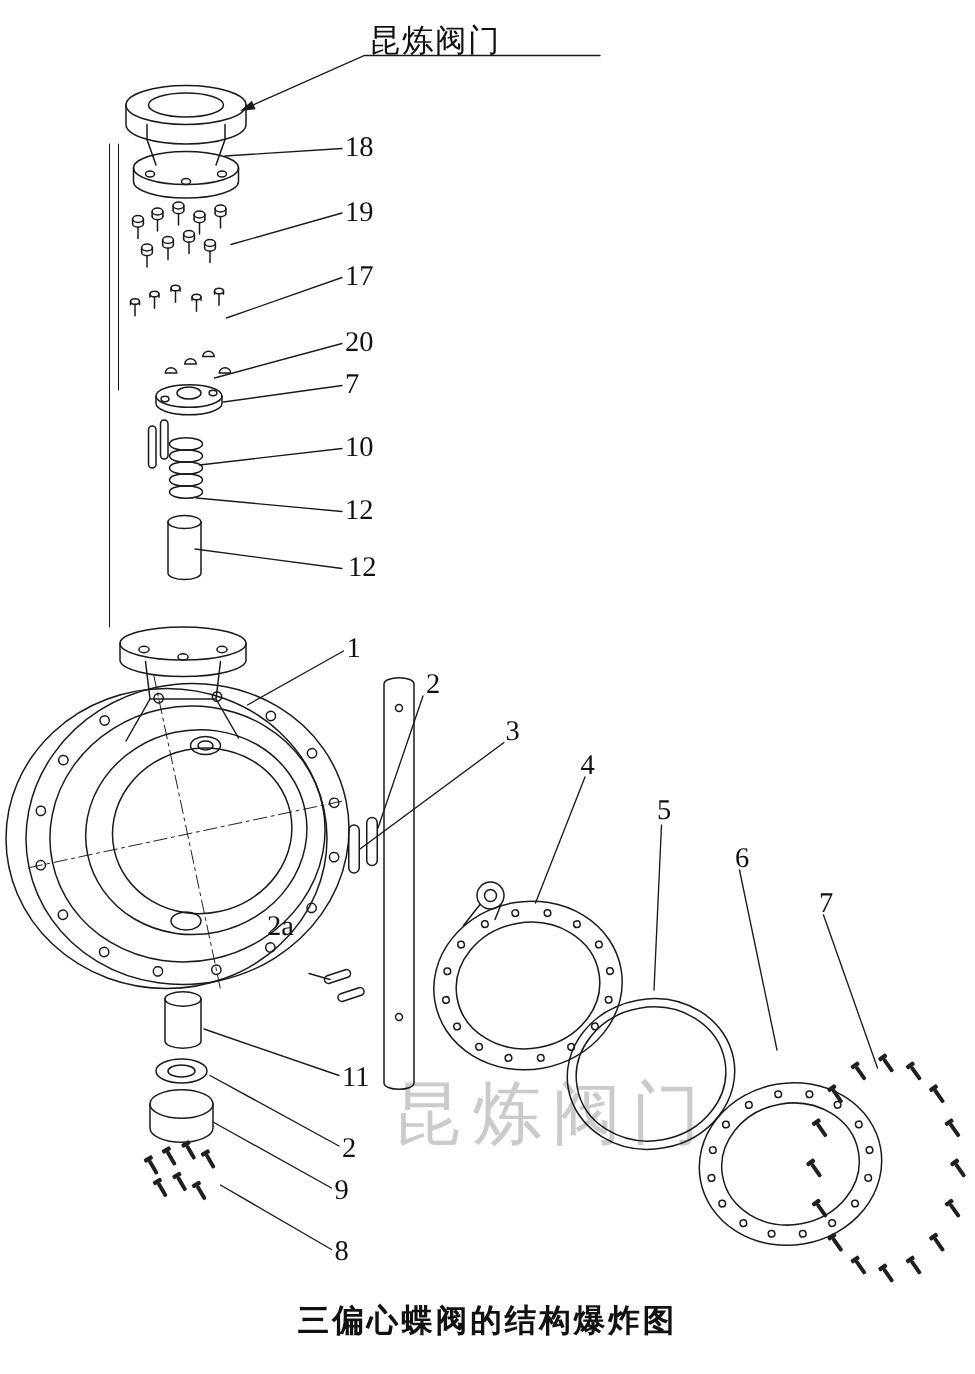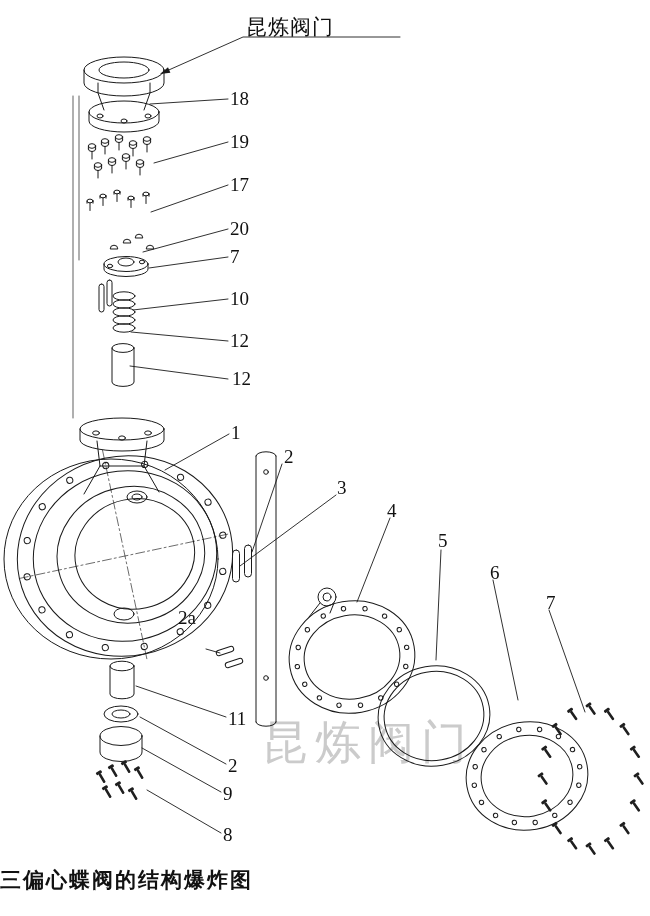--- a/index.html
+++ b/index.html
@@ -4,21 +4,21 @@
 <style>
   * { margin:0; padding:0; box-sizing:border-box; }
   html,body { background:#ffffff; }
   body { width:650px; height:916px; font-family:"Liberation Serif", serif; color:#111; }
   .stage { position:relative; width:650px; height:916px; background:#fff; overflow:hidden; }
   svg.art { position:absolute; left:0; top:0; }
   .plabel { position:absolute; font-size:19px; line-height:21px; color:#111; font-family:"Liberation Serif", serif; }
   .top-label { position:absolute; left:246px; top:13px; font-size:21px; letter-spacing:1px; color:#111; }
   .watermark { position:absolute; left:262px; top:712px; font-size:46px; letter-spacing:7px;
                color:#bdbdbd; opacity:.78; white-space:nowrap; }
-  .caption { position:absolute; left:0; top:866px; width:100%; text-align:left;
+  .caption { position:absolute; left:0; top:866px; width:100%; text-align:center;
              font-size:21px; font-weight:bold; letter-spacing:2px; color:#111; }
 </style>
 </head>
 <body>
 
 <div class="stage">
 
   <div class="watermark">昆炼阀门</div>
 
   <svg class="art" width="650" height="916" viewBox="0 0 650 916" stroke="#1a1a1a" fill="none" stroke-width="1" stroke-linecap="round">

